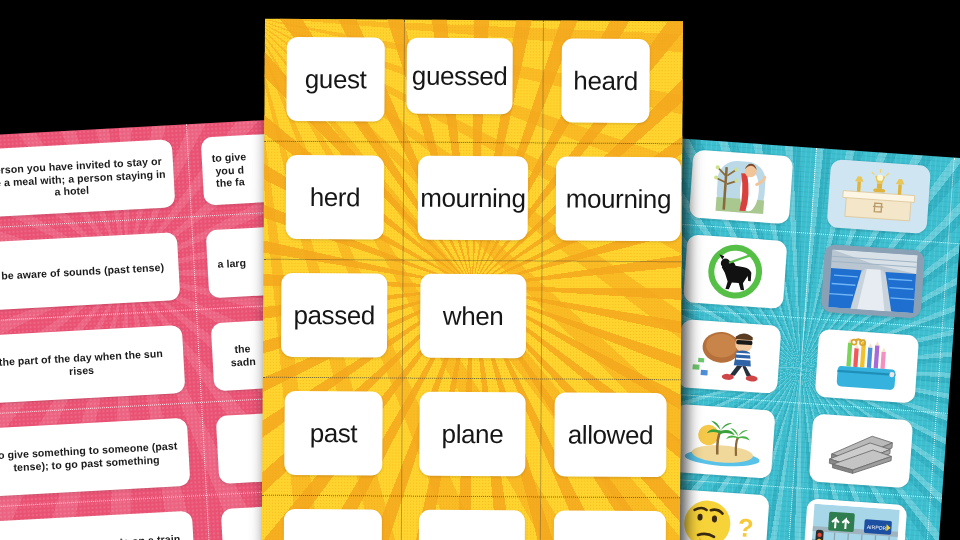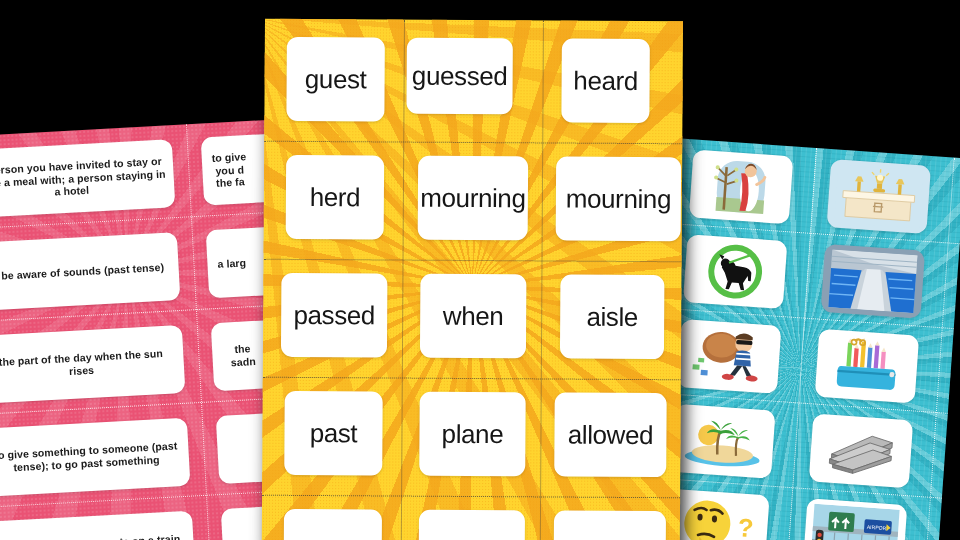--- a/index.html
+++ b/index.html
@@ -345,21 +345,20 @@
       <div class="card word-card" style="left:22px;top:18px;width:98px;height:84px">guest</div>
       <div class="card word-card" style="left:142px;top:18px;width:106px;height:76px">guessed</div>
       <div class="card word-card" style="left:297px;top:18px;width:88px;height:84px">heard</div>
 
       <div class="card word-card" style="left:22px;top:136px;width:98px;height:84px">herd</div>
       <div class="card word-card" style="left:154px;top:136px;width:110px;height:84px">mourning</div>
       <div class="card word-card" style="left:292px;top:136px;width:125px;height:84px">mourning</div>
 
       <div class="card word-card" style="left:18px;top:254px;width:106px;height:84px">passed</div>
       <div class="card word-card" style="left:157px;top:254px;width:106px;height:84px">when</div>
-      <div class="card word-card" style="left:297px;top:254px;width:104px;height:84px">aisle</div>
 
       <div class="card word-card" style="left:22px;top:372px;width:98px;height:84px">past</div>
       <div class="card word-card" style="left:157px;top:372px;width:106px;height:84px">plane</div>
       <div class="card word-card" style="left:292px;top:372px;width:112px;height:84px">allowed</div>
 
       <div class="card word-card" style="left:22px;top:490px;width:98px;height:84px"></div>
       <div class="card word-card" style="left:157px;top:490px;width:106px;height:84px"></div>
       <div class="card word-card" style="left:292px;top:490px;width:112px;height:84px"></div>
     </div>
   </div>

